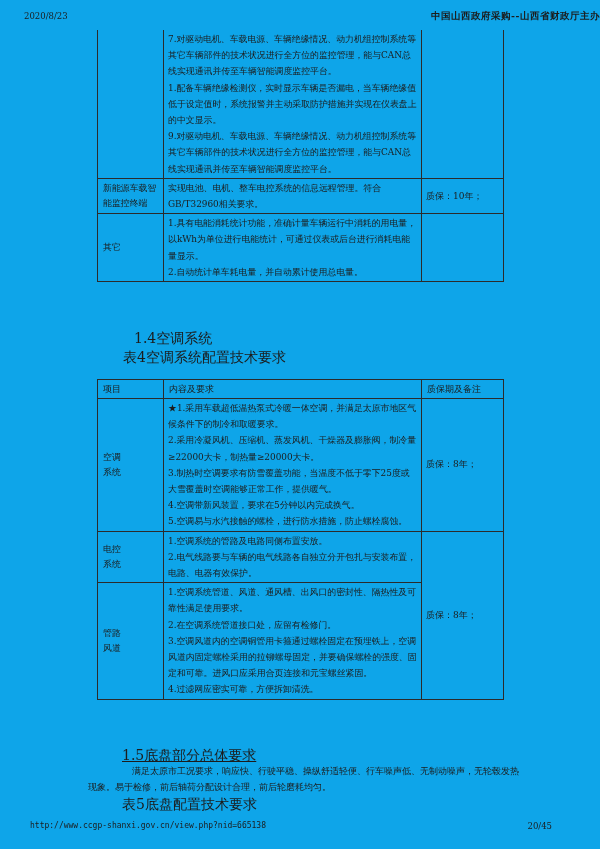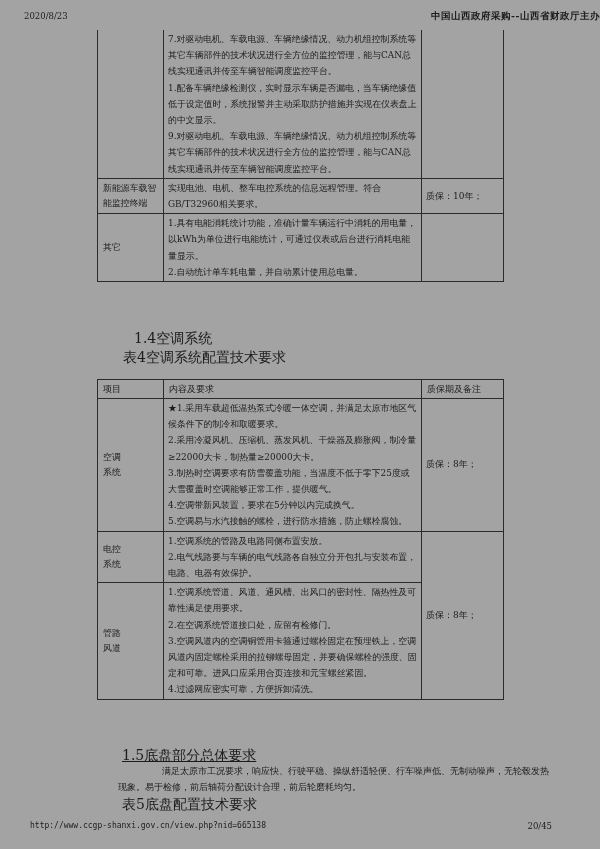--- a/index.html
+++ b/index.html
@@ -1,17 +1,17 @@
 <!DOCTYPE html>
 <html><head>
 <meta charset="utf-8">
 <style>
   html,body { margin:0; padding:0; background:#e8e8e8; }
   .page {
-    position:relative; width:600px; height:849px; background:#a3a3a3;
+    position:relative; width:600px; height:849px; background:#0ea5e9;
     font-family:"DejaVu Serif", serif; color:#1c1c1c; overflow:hidden;
     margin:0 auto;
   }
   .hdr-date { position:absolute; left:24px; top:11px; font-size:8.5px; }
   .hdr-title { position:absolute; left:0; right:0; top:10px; text-align:right;
     font-size:9.5px; font-weight:bold; letter-spacing:0.5px; }
 
   table.tbl { position:absolute; border-collapse:collapse; table-layout:fixed;
     width:406px; left:97px; }
   .tbl td { border:1px solid #2b2b2b; font-size:8.9px; vertical-align:middle;
@@ -30,21 +30,21 @@
   .tbl4 tr.rh { height:19px; }
   .tbl4 tr.r1 { height:129px; }
   .tbl4 tr.r2 { height:50px; }
   .tbl4 tr.r3 { height:115px; }
 
   .sec { position:absolute; font-size:14px; }
   .sec-14 { left:134px; top:330px; }
   .cap-4 { left:123px; top:349px;text-align:right; }
   .sec-15 { left:122px; top:747px;text-decoration:underline; }
   .para-15 { position:absolute; left:88px; top:763px; width:432px;
-    font-size:9px; line-height:16.2px; text-indent:44px;margin-left:30px; }
+    font-size:9px; line-height:16.2px; text-indent:44px; }
   .cap-5 { left:122px; top:796px; }
 
   .ftr-url { position:absolute; left:30px; top:821px; font-size:8px;
     font-family:"DejaVu Sans Mono", monospace; }
   .ftr-page { position:absolute; right:48px; top:821px; font-size:8.5px; }
 </style>
 </head>
 <body>
 
 <div class="page">

